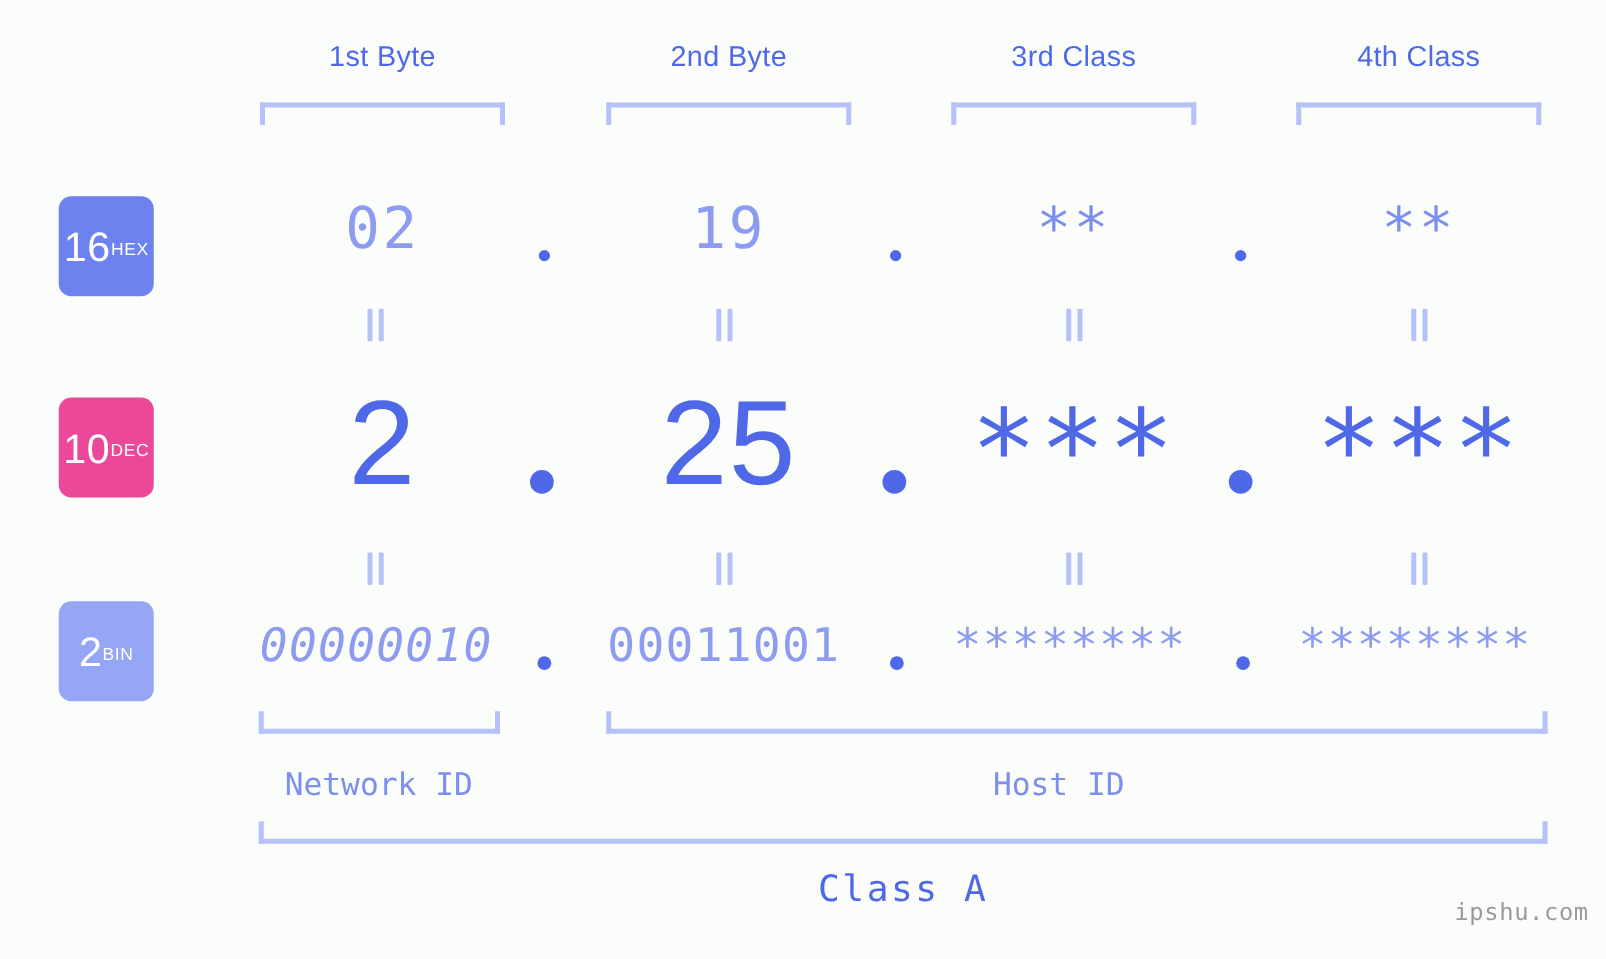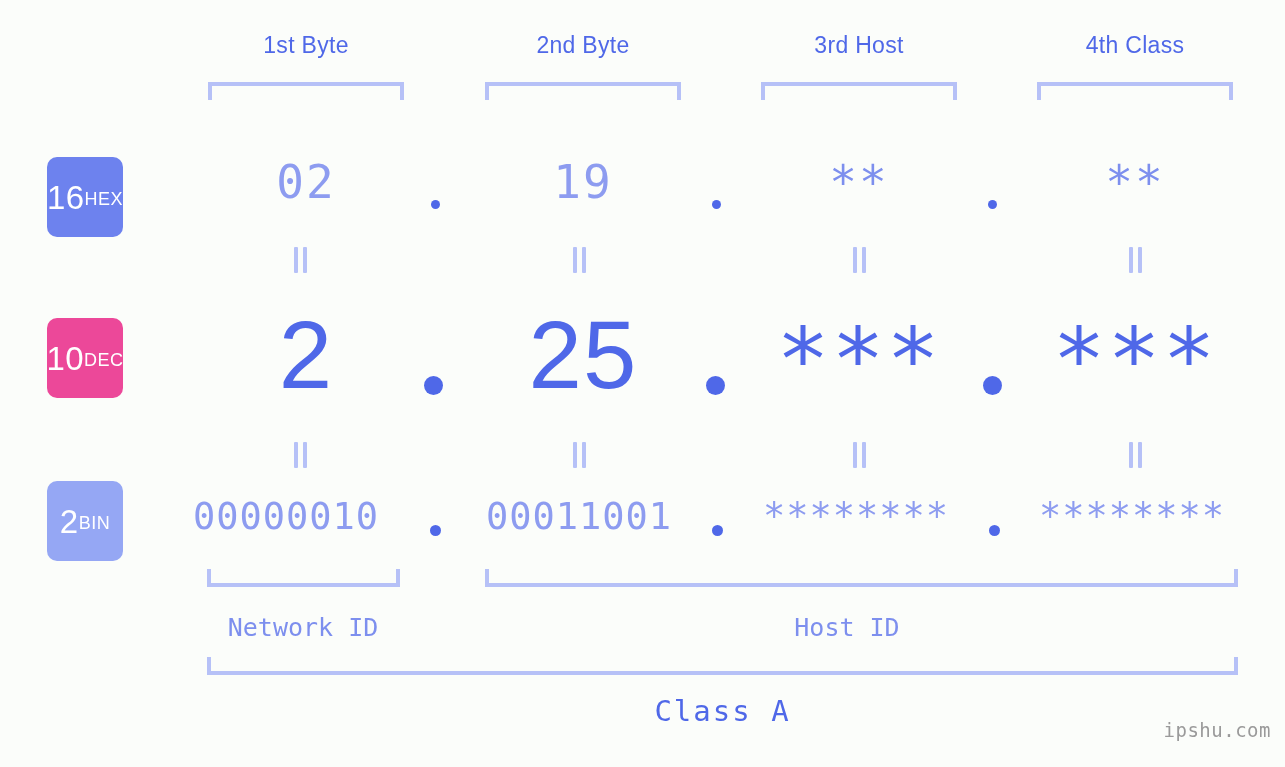--- a/index.html
+++ b/index.html
@@ -61,21 +61,21 @@
     align-items: center;
     justify-content: center;
     line-height: 1;
   }
   .badge-num {
     font-size: 33px;
     font-weight: 400;
     letter-spacing: 0.5px;
   }
   .badge-label {
-    font-size: 18px;
+    font-size: 14px;
     margin-top: 3px;
     letter-spacing: 0.5px;
   }
 
   
   .row { position: absolute; left: 0; width: 1285px; }
 
   .cell {
     position: absolute;
     text-align: center;
@@ -177,21 +177,21 @@
     letter-spacing: 0.5px;
   }
 </style>
 </head>
 <body>
 
 <div id="stage">
 
   <div class="byte-header" style="left:186px;">1st Byte</div>
   <div class="byte-header" style="left:463px;">2nd Byte</div>
-  <div class="byte-header" style="left:739px;">3rd Host</div>
+  <div class="byte-header" style="left:739px;">3rd Class</div>
   <div class="byte-header" style="left:1015px;">4th Class</div>
 
   <div class="bracket bracket-down" style="left:208px;  top:82px; width:196px;"></div>
   <div class="bracket bracket-down" style="left:485px;  top:82px; width:196px;"></div>
   <div class="bracket bracket-down" style="left:761px;  top:82px; width:196px;"></div>
   <div class="bracket bracket-down" style="left:1037px; top:82px; width:196px;"></div>
 
   <div class="badge" style="top:157px; background:#6d82ee;">
     <span class="badge-num">16</span>
     <span class="badge-label">HEX</span>
@@ -255,21 +255,21 @@
   <div class="eq" style="left:853px; top:442px;">
       <i></i>
       <i></i>
     </div>
   <div class="eq" style="left:1129px;top:442px;">
       <i></i>
       <i></i>
     </div>
 
   <div class="row" style="top:495px; height:50px;">
-    <div class="cell bin-val" style="left:166px; top:0; width:240px;">00000010</div>
+    <div class="cell bin-val" style="left:181px; top:0; width:240px;font-style:italic;">00000010</div>
     <div class="cell bin-val" style="left:459px; top:0; width:240px;">00011001</div>
     <div class="cell bin-star" style="left:736px; top:0; width:240px;">********</div>
     <div class="cell bin-star" style="left:1012px; top:0; width:240px;">********</div>
 
     <div class="dot dot-md" style="left:430px; top:30px;"></div>
     <div class="dot dot-md" style="left:712px; top:30px;"></div>
     <div class="dot dot-md" style="left:989px; top:30px;"></div>
   </div>
 
   <div class="bracket bracket-up" style="left:207px; top:569px; width:193px;"></div>

